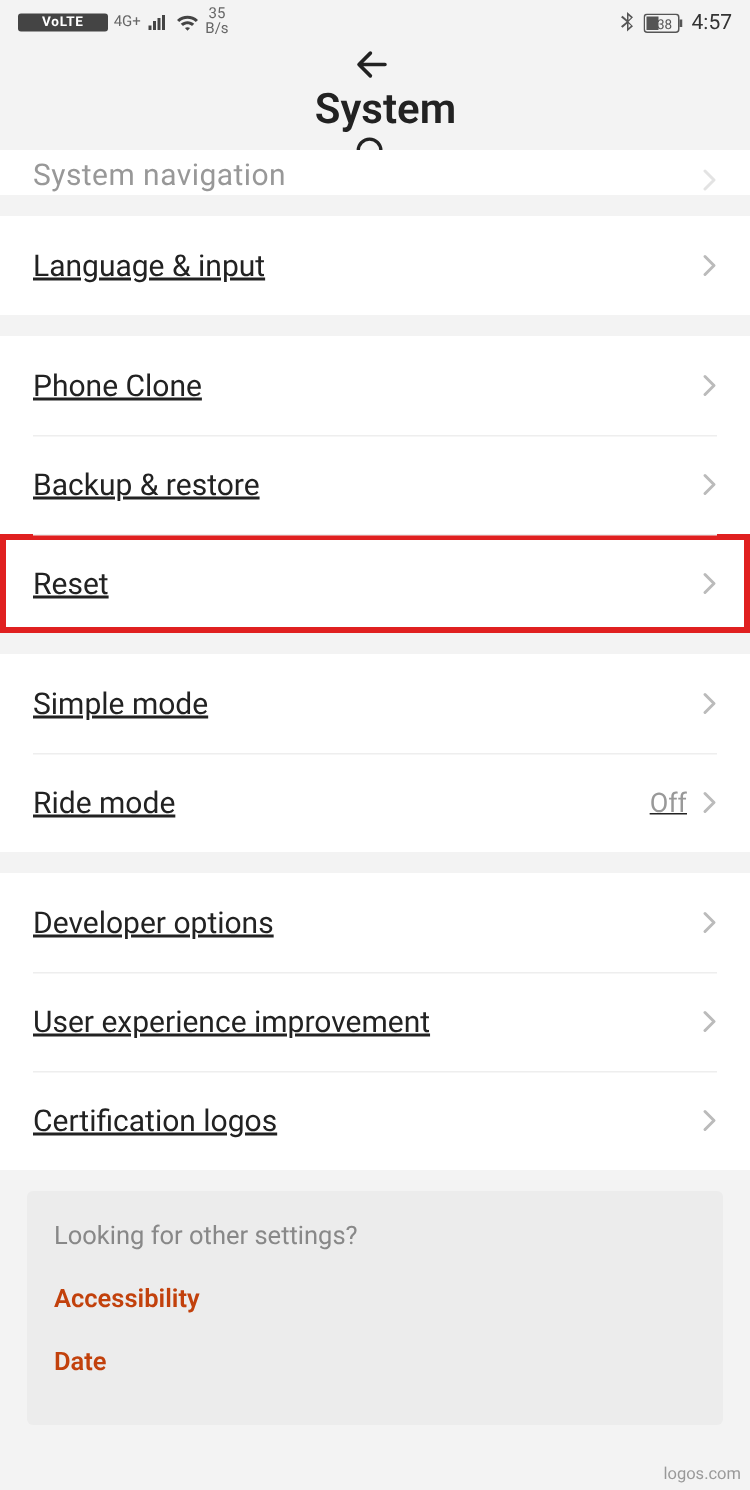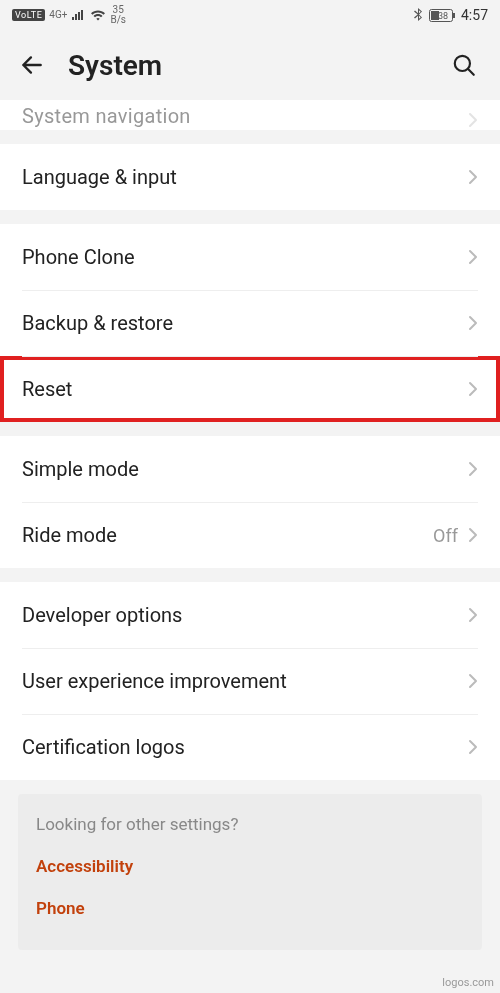--- a/index.html
+++ b/index.html
@@ -1,28 +1,28 @@
 <!DOCTYPE html>
 <html><head>
 <meta charset="utf-8">
 <style>
   * { box-sizing: border-box; margin: 0; padding: 0; }
   html, body { width: 500px; height: 993px; font-family: -apple-system, Roboto, "Helvetica Neue", Arial, sans-serif; background: #f3f3f3; color: #222; }
   .status-bar { height: 30px; display: flex; align-items: center; justify-content: space-between; padding: 0 12px; font-size: 13px; color: #444; background: #f3f3f3; }
   .status-left { display: flex; align-items: center; gap: 4px; }
   .status-right { display: flex; align-items: center; gap: 6px; }
-  .volte { background: #444; color: #fff; font-size: 9px; font-weight: 400; padding: 1px 3px; border-radius: 2px; letter-spacing: .5px; }
+  .volte { background: #444; color: #fff; font-size: 9px; font-weight: 700; padding: 1px 16px; border-radius: 2px; letter-spacing: .5px; }
   .tiny { font-size: 10px; line-height: 10px; color: #666; }
   .stack { display: flex; flex-direction: column; align-items: center; line-height: 1; }
-  .header { display: flex; align-items: center; height: 70px; padding: 0 18px 0 14px; background: #f3f3f3; }
+  .header { display: flex; align-items: center; height: 70px; padding: 0 18px 0 14px; background: #f3f3f3; flex-direction: column; }
   .header .title { font-size: 28px; font-weight: 600; margin-left: 18px; flex: 1; }
   .icon-btn { width: 36px; height: 36px; display: flex; align-items: center; justify-content: center; cursor: pointer; }
   svg { display: block; }
   .group { background: #fff; margin-bottom: 14px; }
-  .row { display: flex; align-items: center; height: 66px; padding: 0 22px; cursor: pointer; position: relative; }
+  .row { display: flex; align-items: center; height: 66px; padding: 0 22px; cursor: pointer; position: relative; text-decoration: underline; }
   .row + .row::before { content: ""; position: absolute; left: 22px; right: 22px; top: 0; height: 1px; background: #eee; }
   .row .label { font-size: 20px; flex: 1; color: #222; }
   .row .value { font-size: 18px; color: #999; margin-right: 10px; }
   .chevron svg { stroke: #bbb; }
   .partial { display:flex; align-items:flex-end; height:30px; padding:0 22px 2px; background:#fff; position:relative; margin-bottom:14px; }
   .partial-text { color:#444; font-size:20px; letter-spacing:.3px; }
   .highlight { outline: 4px solid #e02020; outline-offset: -4px; }
   .footer-card { background: #ececec; margin: 0 18px 8px; padding: 20px 18px 10px; border-radius: 4px; }
   .footer-card .q { color: #888; font-size: 17px; margin-bottom: 22px; }
   .footer-card .link { color: #c2410c; font-size: 17px; font-weight: 600; margin-bottom: 22px; cursor: pointer; }
@@ -175,17 +175,17 @@
               <path d="M2 2l6 6-6 6" stroke="#bbb" stroke-width="2" fill="none" stroke-linecap="round" stroke-linejoin="round"></path>
             </svg>
           </span>
         </div>
       </div>
     </div>
 
   <div class="footer-card">
     <div class="q">Looking for other settings?</div>
     <div class="link">Accessibility</div>
-    <div class="link">Phone</div>
+    <div class="link">Date</div>
   </div>
 
   <div class="watermark">logos.com</div>
 </div>
 
 </body></html>

